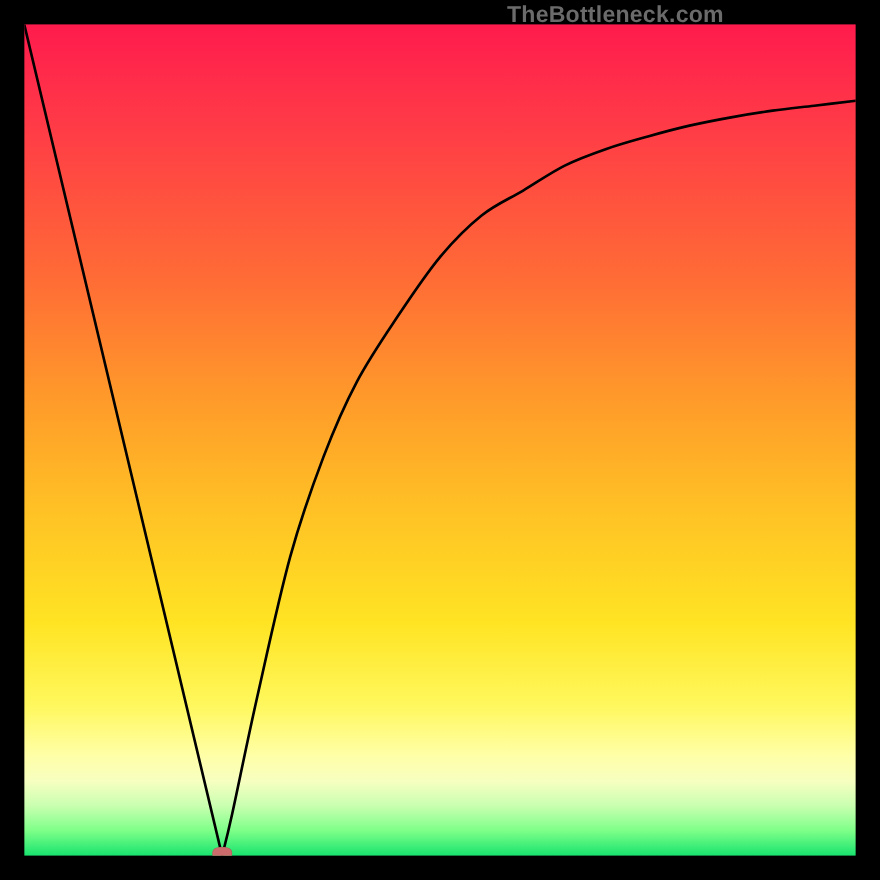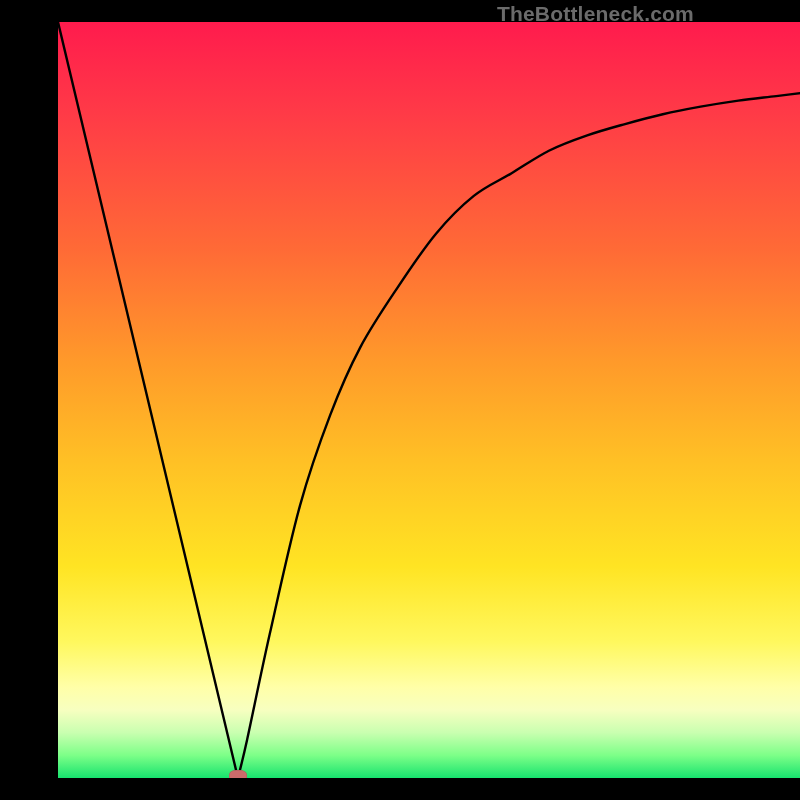--- a/index.html
+++ b/index.html
@@ -11,21 +11,20 @@
     overflow: hidden;
     font-family: Arial, Helvetica, sans-serif;
   }
   .frame {
     position: absolute;
     top: 0;
     left: 0;
     width: 664px;
     height: 800px;
     background: #000;
-    margin-left: 36px;
   }
   .plot-area {
     position: absolute;
     top: 22px;
     left: 22px;
     width: 756px;
     height: 756px;
     overflow: hidden;
   }
   .gradient {

